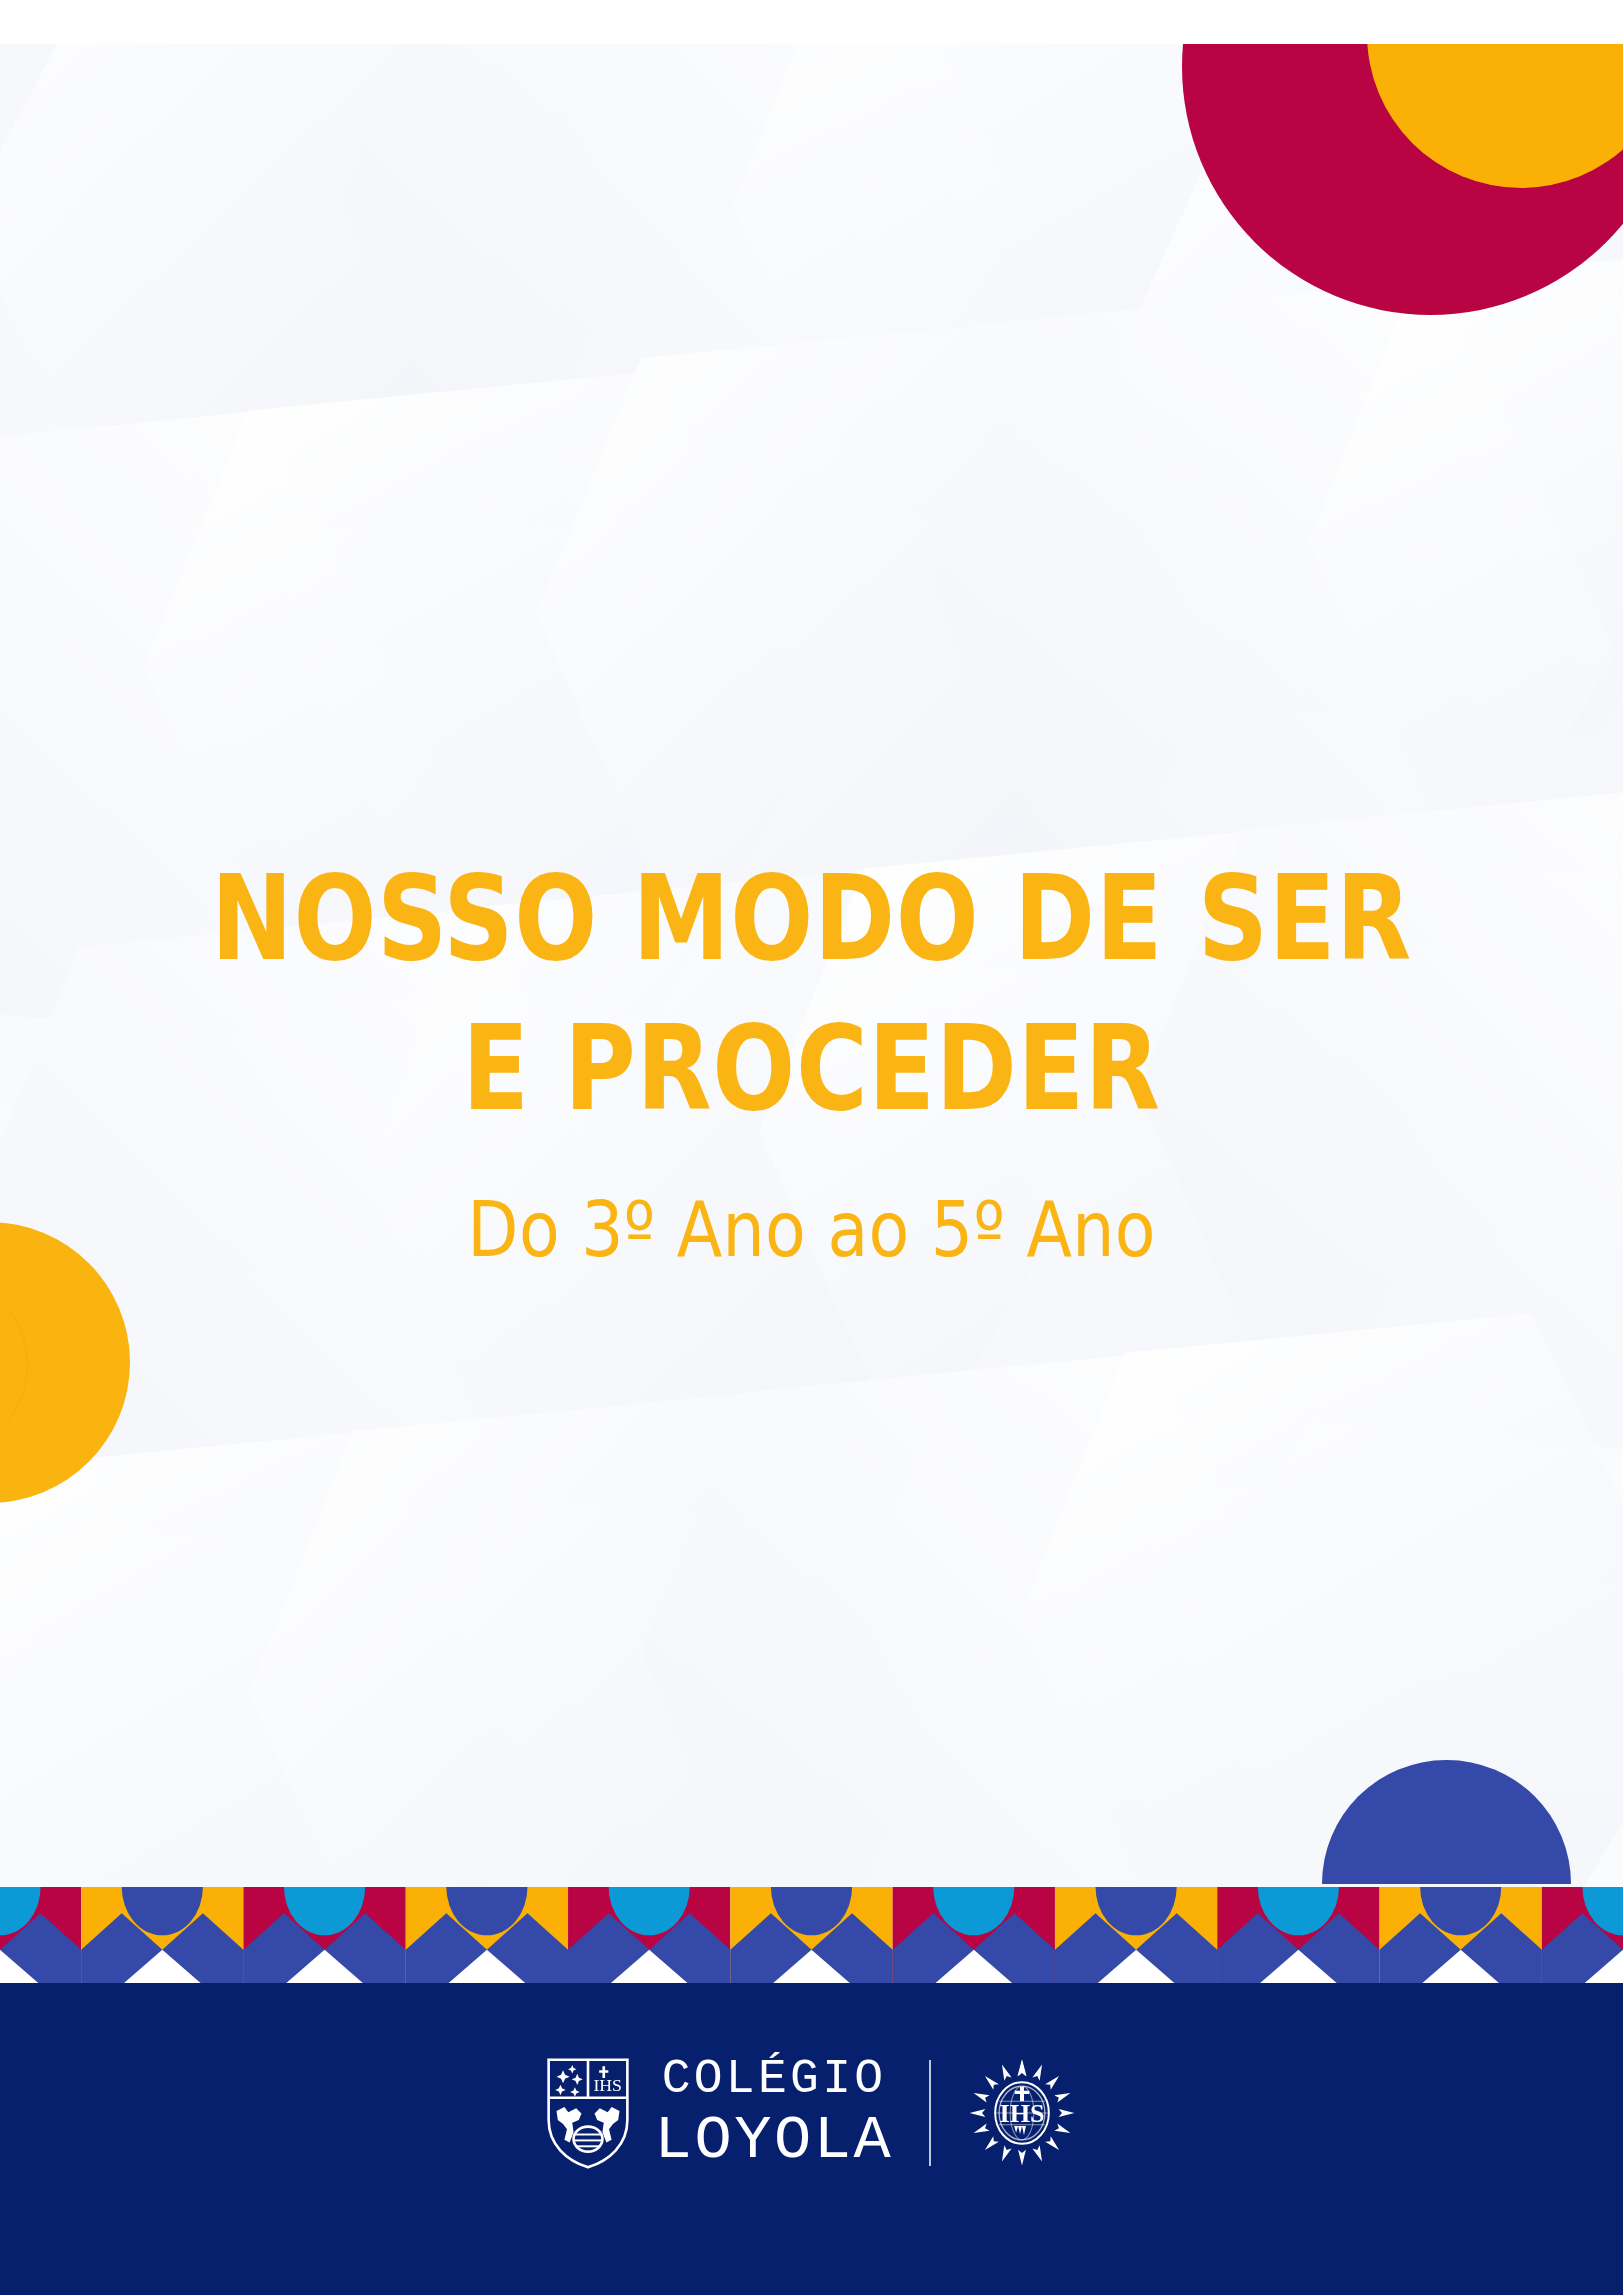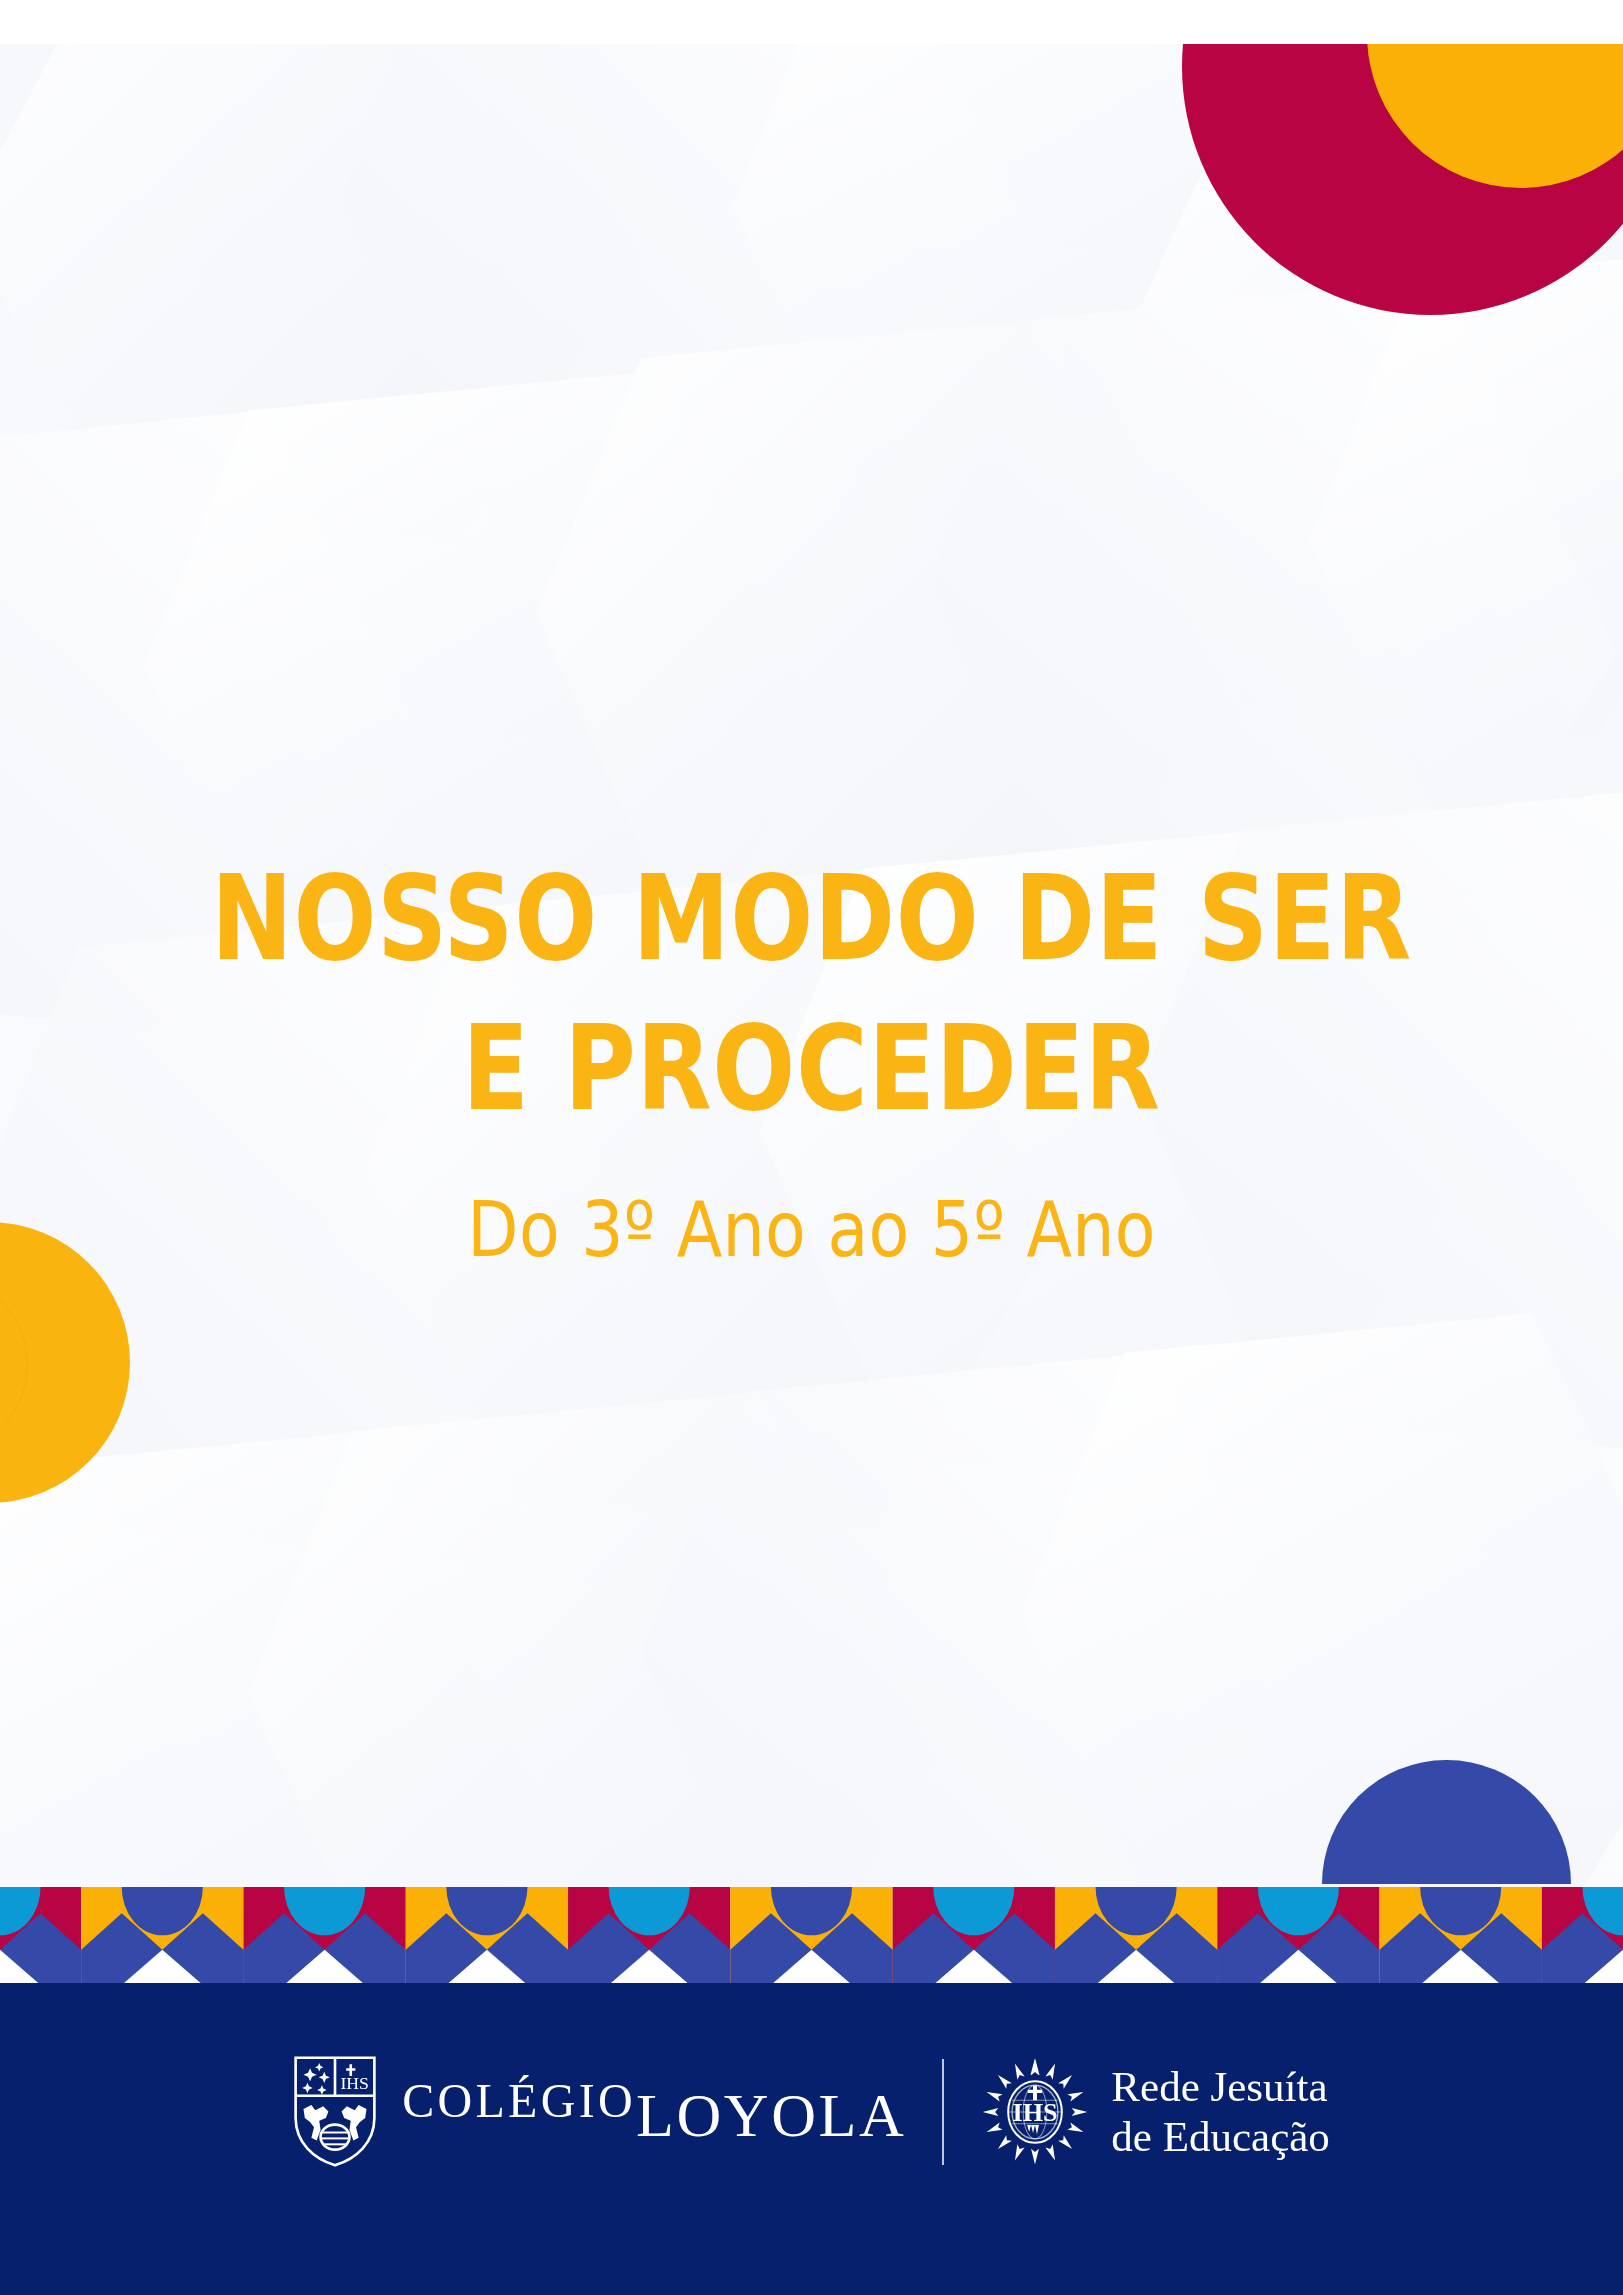--- a/index.html
+++ b/index.html
@@ -116,24 +116,24 @@
     position: absolute;
     left: 0; right: 0;
     top: 72px;
     display: flex;
     align-items: center;
     justify-content: center;
     gap: 0;
   }
   .logo-loyola { display: flex; align-items: center; gap: 25px; }
   .loyola-words {
-    display: flex; 
-    align-items: flex-start; justify-content: center;
+    display: flex; flex-direction: column;
+    align-items: center; justify-content: center;
     color: #ffffff;
-    font-family: Liberation Serif, serif;
+    font-family: Liberation Mono, monospace;
     line-height: 1;
   }
   .loyola-top {
     font-size: 48px; letter-spacing: 3.3px; font-weight: 400;
   }
   .loyola-bottom {
     font-size: 62px; letter-spacing: 2.6px; font-weight: 400; margin-top: 6.5px;
   }
   .logo-divider {
     width: 2px; height: 106px;
@@ -325,23 +325,19 @@
           </g>
 
           <text x="84" y="98" font-family="'Liberation Serif', serif" font-size="40" font-weight="700" fill="#ffffff" text-anchor="middle">IHS</text>
 
           <g fill="#ffffff">
             <path d="M78 104 l3 12 3 -12 z"></path>
             <path d="M84 104 l3 14 3 -14 z"></path>
             <path d="M72 104 l3 10 3 -10 z"></path>
           </g>
         </svg>
-        <div class="rje-words">
-          <span>Rede Jesuíta</span>
-          <span>de Educação</span>
-        </div>
       </div>
 
     </div>
   </div>
 
 </div>
 
 
 </body></html>

